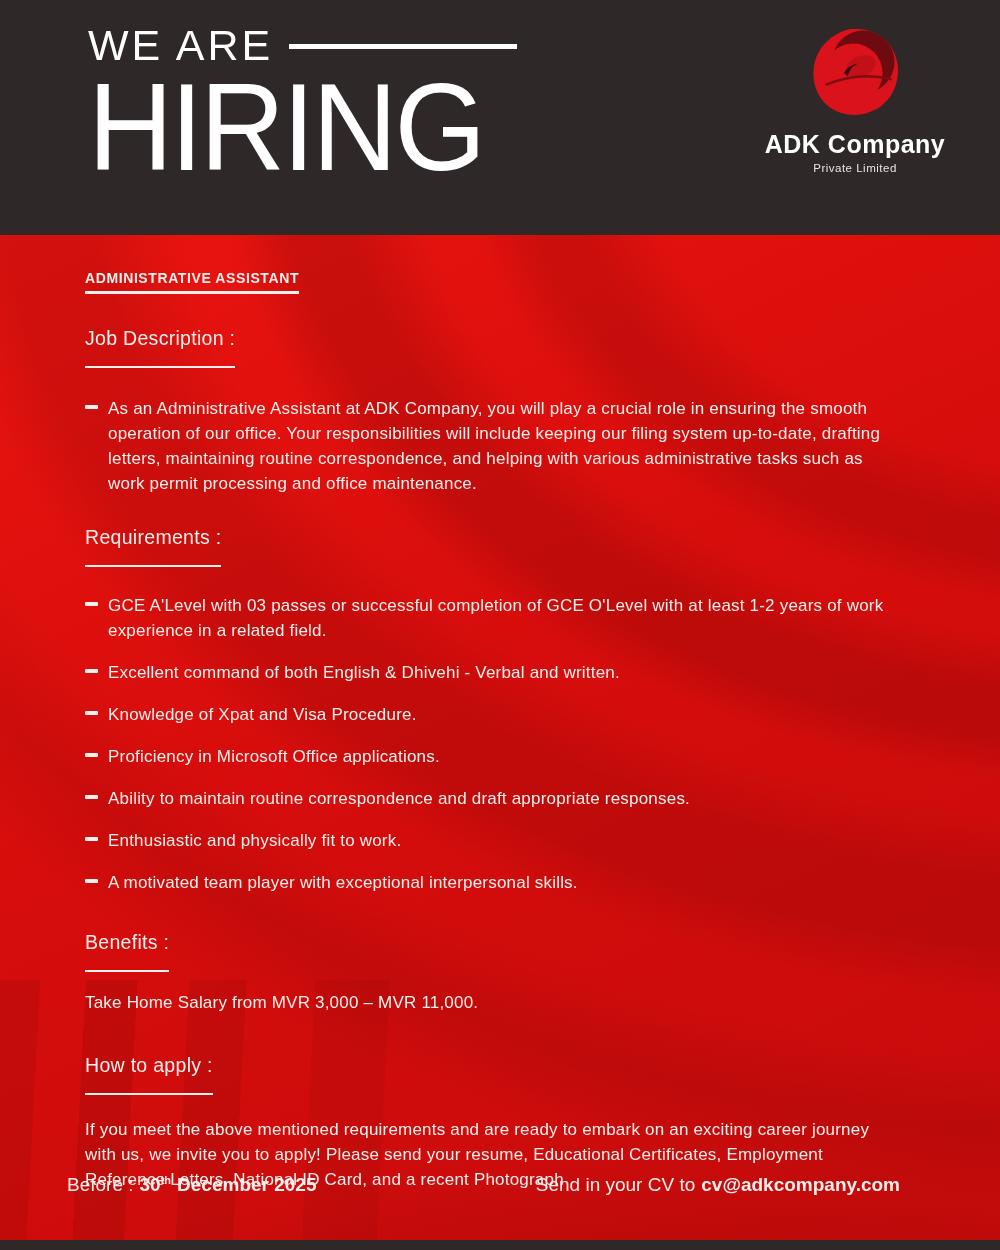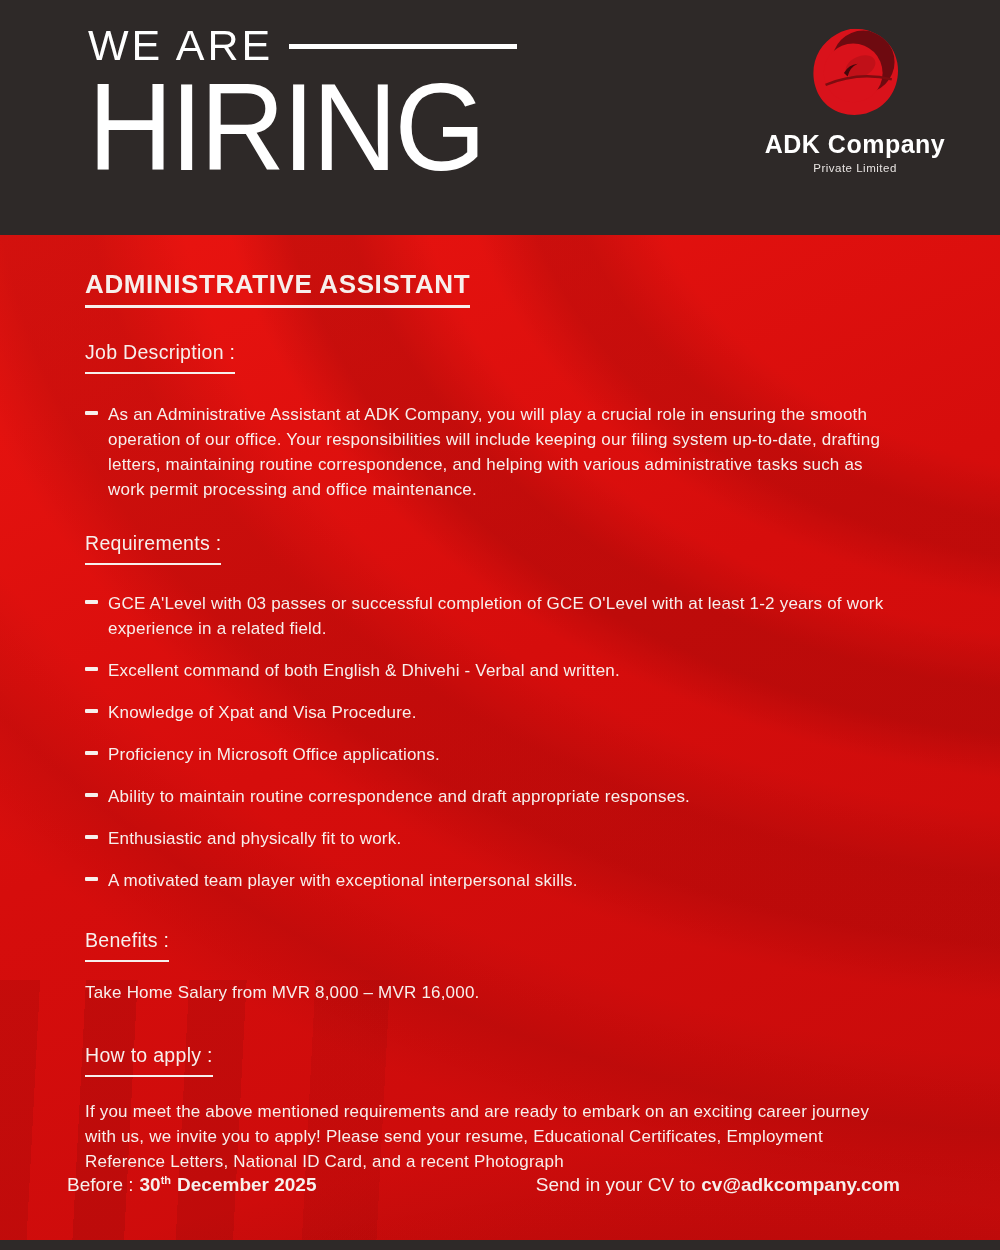--- a/index.html
+++ b/index.html
@@ -60,26 +60,26 @@
       rgba(60,0,0,0.10) 0 7%,  rgba(60,0,0,0) 7% 15%,
       rgba(60,0,0,0.12) 15% 24%, rgba(60,0,0,0) 24% 33%,
       rgba(60,0,0,0.10) 33% 43%, rgba(60,0,0,0) 43% 55%,
       rgba(60,0,0,0.07) 55% 68%, rgba(60,0,0,0) 68% 100%);
     pointer-events:none;
   }
 
   .content{ position:relative; height:100%; padding:34px 100px 0 85px; z-index:2; }
 
   .position-title{
-    display:inline-block; font-size:26px; font-weight:700; letter-spacing:0.6px;
+    display:inline-block; font-size:14px; font-weight:700; letter-spacing:0.6px;
     border-bottom:3px solid #f7efec; padding-bottom:5px;
   }
   .section-heading{
     display:inline-block; font-size:19.5px; font-weight:400; letter-spacing:0.3px;
-    border-bottom:2px solid #f7efec; padding-bottom:8px;
+    border-bottom:2px solid #f7efec; padding-bottom:16px;
   }
   .mt-jobdesc   { margin-top:33px; }
   .mt-jobdesc-ul{ margin-top:28px; }
   .mt-req       { margin-top:30px; }
   .mt-req-ul    { margin-top:26px; }
   .mt-benefits  { margin-top:36px; }
   .mt-ben-lines { margin-top:18px; }
   .mt-howto     { margin-top:38px; }
   .mt-howto-p   { margin-top:22px; }
 
@@ -194,21 +194,21 @@
         <li>
           <span class="dash"></span>
           <span class="li-text">A motivated team player with exceptional interpersonal skills.</span>
         </li>
       </ul>
 
       <div class="mt-benefits">
         <span class="section-heading">Benefits :</span>
       </div>
       <div class="mt-ben-lines">
-        <div class="ben-line">Take Home Salary from MVR 8,000 – MVR 16,000.</div>
+        <div class="ben-line">Take Home Salary from MVR 3,000 – MVR 11,000.</div>
       </div>
 
       <div class="mt-howto">
         <span class="section-heading">How to apply :</span>
       </div>
       <p class="body-par mt-howto-p">If you meet the above mentioned requirements and are ready to embark on an exciting career journey with us, we invite you to apply! Please send your resume, Educational Certificates, Employment Reference Letters, National ID Card, and a recent Photograph</p>
 
     </div>
 
     <div class="poster-footer">

